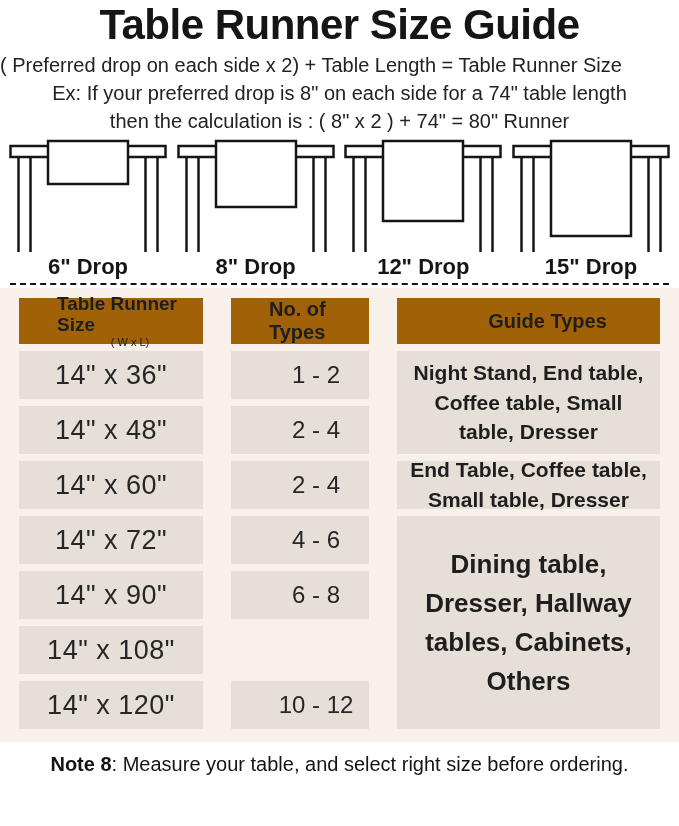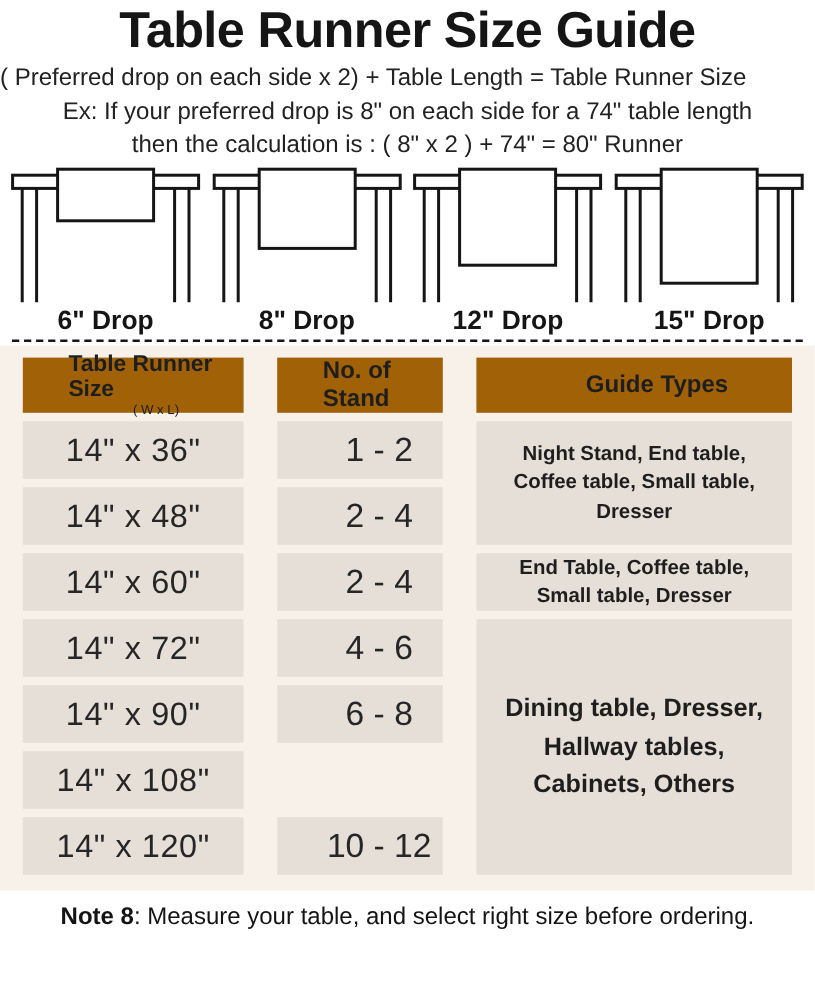--- a/index.html
+++ b/index.html
@@ -29,28 +29,28 @@
     display:grid;grid-template-columns:184px 138px 263px;
     grid-template-rows:46px repeat(7,48px);
     gap:7px 28px;
   }
   .cell{background:#e5dfd8;display:flex;align-items:center;justify-content:center;}
   .th{background:#a16207;font-weight:700;font-size:20px;color:#1e1e1e;padding-left:38px;}
   .th-stack{flex-direction:column;line-height:1.1;}
   .th-stack .th-main{font-size:19px;font-weight:700;}
   .th-stack .th-sub{font-size:11px;font-weight:400;}
   .size-cell{font-size:27px;color:#262626;letter-spacing:0.5px;grid-column:1;}
-  .seats-cell{font-size:28px;color:#262626;grid-column:2;padding-left:32px;}
+  .seats-cell{font-size:24px;color:#262626;grid-column:2;padding-left:32px;}
   .types-cell{
-    grid-column:3;font-weight:700;font-size:17px;line-height:1.42;
+    grid-column:3;font-weight:700;font-size:21px;line-height:1.42;
     text-align:center;padding:0 12px;color:#1e1e1e;
   }
   .group-a{grid-row:2 / span 2;}
   .group-b{grid-row:4;}
-  .group-c{grid-row:5 / span 4;font-size:21px;line-height:1.5;}
+  .group-c{grid-row:5 / span 4;font-size:26px;line-height:1.5;}
   
   .notes{padding:9px 1px 0;text-align:center;font-size:20px;line-height:1.3;color:#141414;}
   .notes p{margin:0;}
   .notes .b{font-weight:700;}
 </style>
 </head>
 <body>
 
 <div class="page">
 
@@ -106,21 +106,21 @@
     </figure>
   </div>
 
   <div class="dashed-divider"></div>
 
   <section class="size-section">
     <div class="cell th th-stack">
       <span class="th-main">Table Runner Size</span>
       <span class="th-sub">( W x L)</span>
     </div>
-    <div class="cell th">No. of Stand</div>
+    <div class="cell th">No. of Types</div>
     <div class="cell th">Guide Types</div>
 
     <div class="cell size-cell">14" x 36"</div>
     <div class="cell seats-cell">1 - 2</div>
     <div class="cell types-cell group-a">Night Stand, End table, Coffee table, Small table, Dresser</div>
 
     <div class="cell size-cell">14" x 48"</div>
     <div class="cell seats-cell">2 - 4</div>
 
     <div class="cell size-cell">14" x 60"</div>

